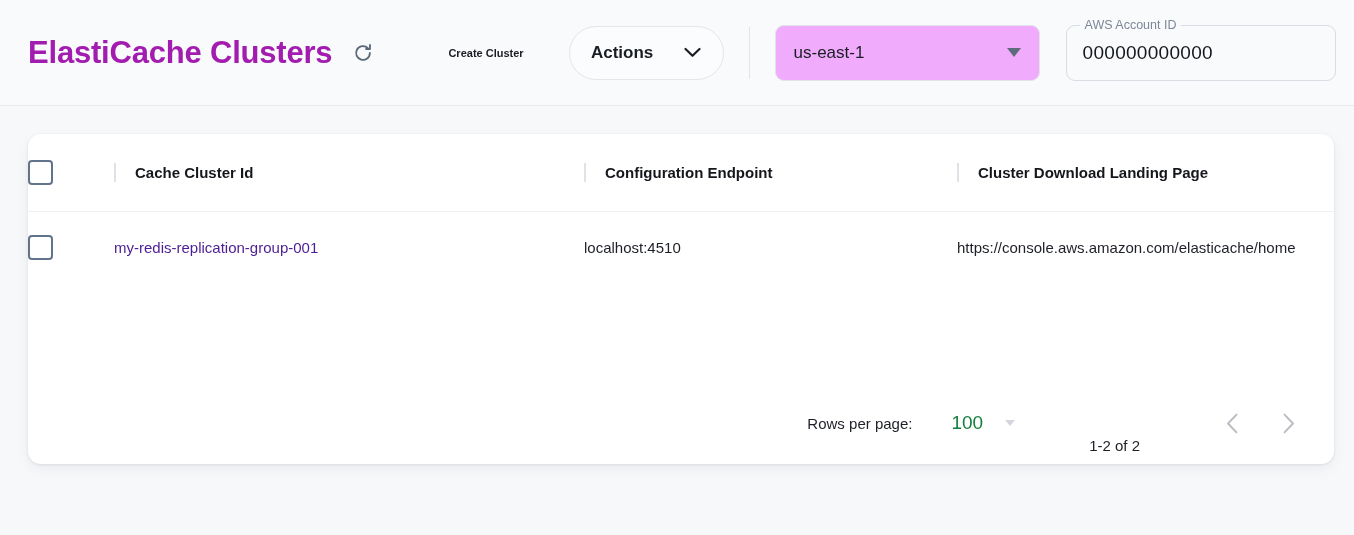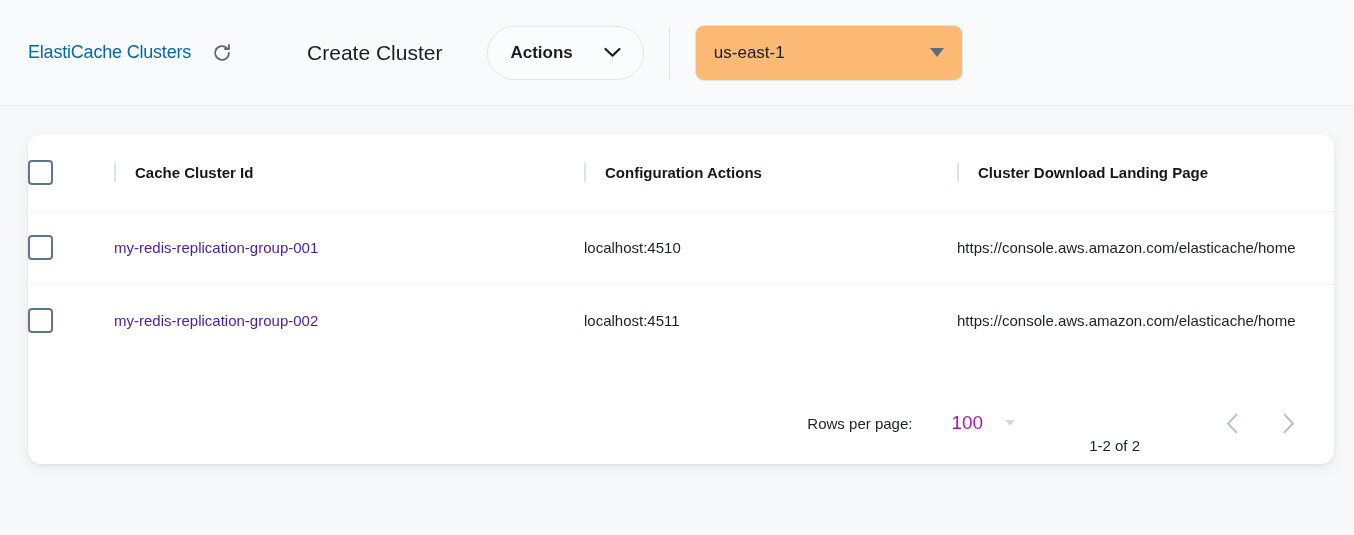--- a/index.html
+++ b/index.html
@@ -23,24 +23,24 @@
     position: relative;
     height: 106px;
     background: #f9fafb;
     border-bottom: 1px solid #e8eaee;
     display: flex;
     align-items: center;
     padding: 0 18px 0 28px;
   }
 
   .page-title {
-    font-size: 18px;
-    font-weight: 400;
+    font-size: 31px;
+    font-weight: 700;
     letter-spacing: -0.2px;
-    color: #0369a1;
+    color: #a21caf;
     white-space: nowrap;
   }
 
   .refresh-btn {
     margin-left: 14px;
     width: 34px;
     height: 34px;
     display: flex;
     align-items: center;
     justify-content: center;
@@ -48,22 +48,22 @@
     border: none;
     cursor: pointer;
     border-radius: 50%;
     flex: 0 0 auto;
   }
   .refresh-btn svg { display: block; }
 
   .create-btn {
     margin-left: 58px;
     font-family: inherit;
-    font-size: 21px;
-    font-weight: 400;
+    font-size: 11px;
+    font-weight: 700;
     color: #1a1d23;
     background: none;
     border: none;
     cursor: pointer;
     padding: 8px 10px;
     white-space: nowrap;
   }
 
   .actions-btn {
     margin-left: 35px;
@@ -97,21 +97,21 @@
     margin-left: 25px;
     width: 268px;
     height: 56px;
     padding: 0 18px;
     display: inline-flex;
     align-items: center;
     justify-content: space-between;
     font-family: inherit;
     font-size: 17px;
     color: #1a1d23;
-    background: #fdba74;
+    background: #f0abfc;
     border: 1px solid #e0e3e8;
     border-radius: 9px;
     cursor: pointer;
     white-space: nowrap;
   }
   .caret-down {
     width: 0; height: 0;
     border-left: 7px solid transparent;
     border-right: 7px solid transparent;
     border-top: 9px solid #5d6b7d;
@@ -236,21 +236,21 @@
     justify-content: flex-end;
     padding-right: 24px;
     gap: 12px;
     font-size: 15px;
     color: #1d2026;
   }
   .pager .rpp-label { color: #1d2026; }
   .pager .rpp-value {
     margin-left: 27px;
     font-size: 19px;
-    color: #a21caf;
+    color: #15803d;
   }
   .pager .rpp-caret {
     margin-left: 10px;
     width: 0; height: 0;
     border-left: 5px solid transparent;
     border-right: 5px solid transparent;
     border-top: 6px solid #d3d7dd;
   }
   .pager .range {
     margin-left: 62px;
@@ -298,20 +298,24 @@
     </span>
   </button>
 
   <div class="vdivider"></div>
 
   <div class="region-select">
     <span>us-east-1</span>
     <span class="caret-down"></span>
   </div>
 
+  <div class="account-field">
+    <span class="legend-notch">AWS Account ID</span>
+    <span class="value">000000000000</span>
+  </div>
 </div>
 
 <div class="page-body">
   <div class="card">
 
     <table class="tbl">
       <colgroup>
         <col class="col-check">
           <col class="col-id">
           <col class="col-cfg">
@@ -325,51 +329,41 @@
           </th>
           <th>
             <div class="th-inner">
               <span class="col-rule"></span>
               <span>Cache Cluster Id</span>
             </div>
           </th>
           <th>
             <div class="th-inner">
               <span class="col-rule"></span>
-              <span>Configuration Actions</span>
+              <span>Configuration Endpoint</span>
             </div>
           </th>
           <th>
             <div class="th-inner">
               <span class="col-rule"></span>
               <span>Cluster Download Landing Page</span>
             </div>
           </th>
         </tr>
       </thead>
 
       <tbody>
         <tr>
           <td class="checkcell">
             <span class="checkbox"></span>
           </td>
           <td class="cell-pad">
             <a class="link">my-redis-replication-group-001</a>
           </td>
           <td class="cell-pad">localhost:4510</td>
-          <td class="cell-pad url-cell">https://console.aws.amazon.com/elasticache/home</td>
-        </tr>
-        <tr>
-          <td class="checkcell">
-            <span class="checkbox"></span>
-          </td>
-          <td class="cell-pad">
-            <a class="link">my-redis-replication-group-002</a>
-          </td>
-          <td class="cell-pad">localhost:4511</td>
           <td class="cell-pad url-cell">https://console.aws.amazon.com/elasticache/home</td>
         </tr>
       </tbody>
     </table>
 
     <div class="pager">
       <span class="rpp-label">Rows per page:</span>
       <span class="rpp-value">100</span>
       <span class="rpp-caret"></span>
       <span class="range">1-2 of 2</span>

